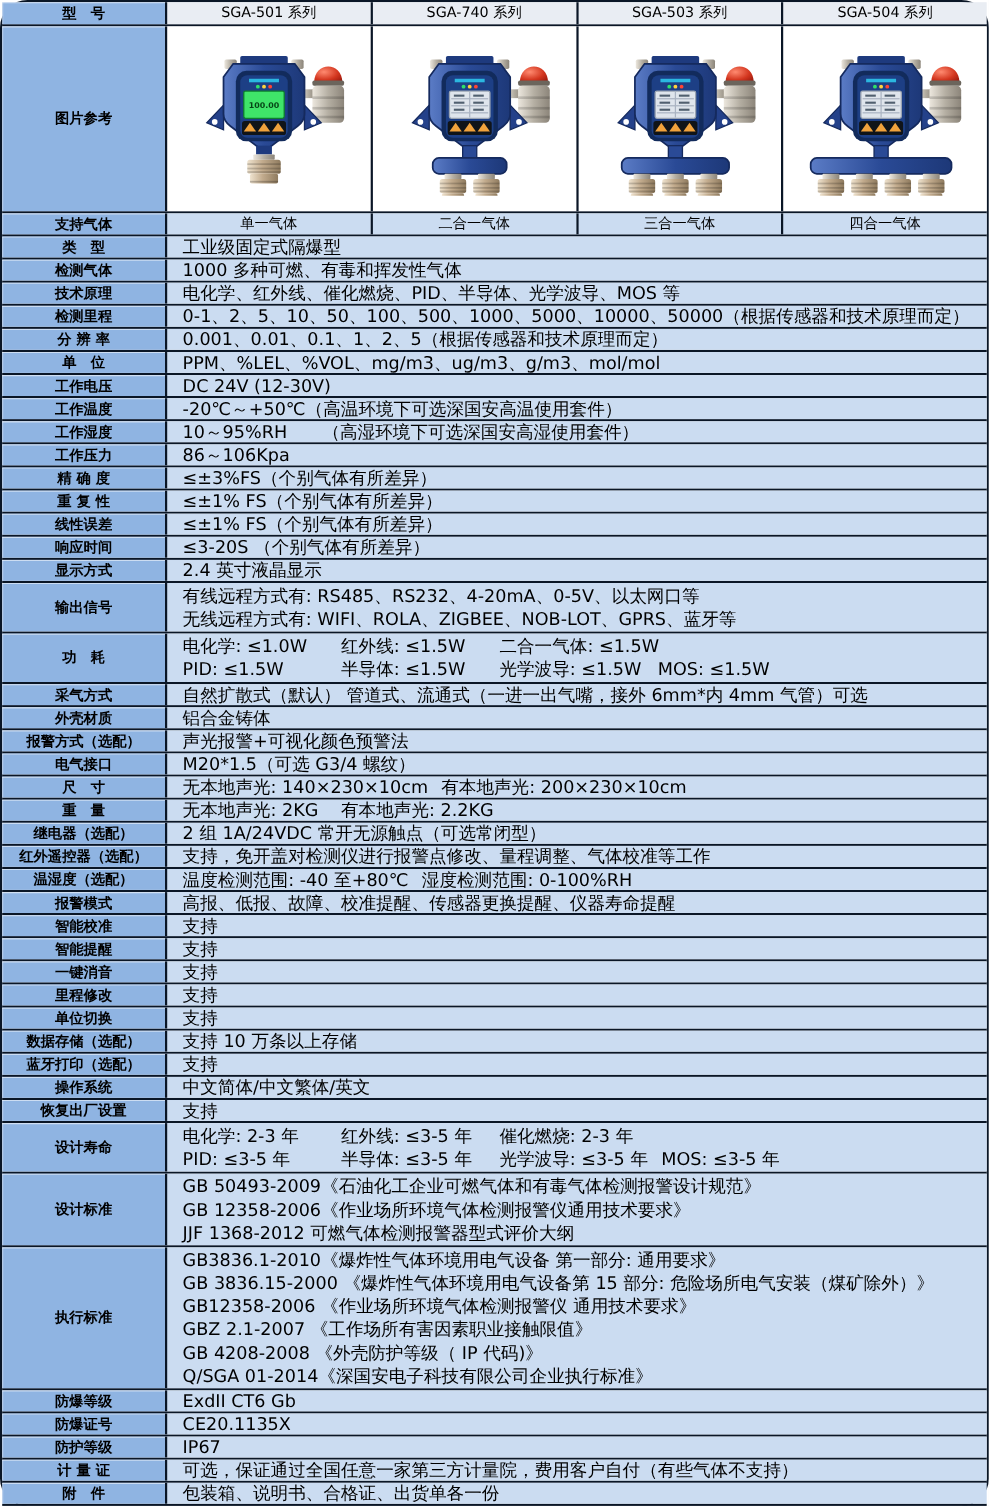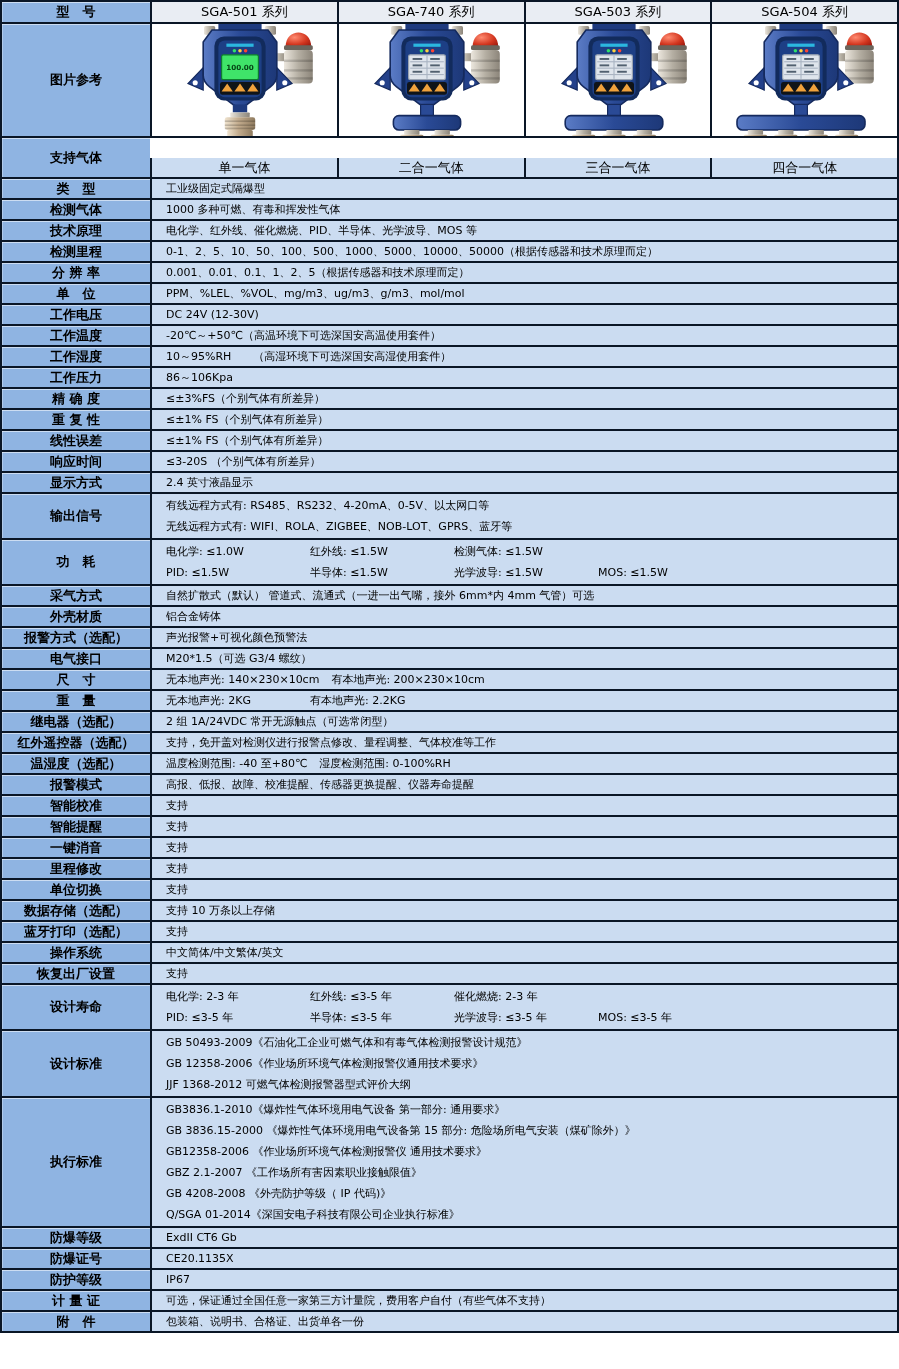--- a/index.html
+++ b/index.html
@@ -3,42 +3,42 @@
 <meta charset="utf-8">
 <style>
   :root{
     --label-bg:#8FB4E2; --content-bg:#CBDCF1; --header-bg:#E9EDF3;
     --image-bg:#FFFFFF; --border:#0A1626; --text:#000000;
   }
   html,body{margin:0;padding:0;background:#fff;}
   body{font-family:"DejaVu Sans","Liberation Sans",sans-serif;color:var(--text);}
   .page{width:899px;min-height:1369px;box-sizing:border-box;background:#fff;}
   .table{width:899px;box-sizing:border-box;border-top:2px solid var(--border);
-         border-left:2px solid var(--border);border-right:2px solid var(--border);}
+         border-left:2px solid var(--border);border-right:2px solid var(--border);border-radius:25px;}
   .trow{display:grid;grid-template-columns:148px 1fr;border-bottom:2px solid var(--border);}
   .trow.cols4{grid-template-columns:148px repeat(4,1fr);}
   .lbl{background:var(--label-bg);display:flex;align-items:center;justify-content:center;
        font-weight:bold;font-size:13px;text-align:center;padding:0 2px;
        box-shadow:inset 0 1px 0 rgba(255,255,255,.55), inset 1px 0 0 rgba(255,255,255,.3);
        white-space:pre;}
   .val{background:var(--content-bg);border-left:2px solid var(--border);
        padding:0 6px 0 14px;display:flex;flex-direction:column;justify-content:center;
        overflow:hidden;}
-  .line{line-height:19px;font-size:11px;white-space:nowrap;}
+  .line{line-height:19px;font-size:16px;white-space:nowrap;}
   .trow.multi .line{line-height:21px;}
   .trow.multi .val{padding-top:1px;padding-bottom:1px;justify-content:flex-end;}
   .seg{display:inline-block;}
   .seg.tab{min-width:132px;margin-right:12px;}
   .seg.tab:last-child{min-width:0;margin-right:0;}
   .trow.hdr .val{background:var(--header-bg);flex-direction:row;align-items:center;
        justify-content:center;font-weight:normal;font-size:13px;height:20px;line-height:20px;padding:0;}
   .trow.gas .val{flex-direction:row;align-items:center;justify-content:center;
-       height:19px;line-height:19px;font-size:13px;padding:0;margin-top:20px;}
+       height:19px;line-height:19px;font-size:13px;padding:0;}
   .trow.imgs .val{background:var(--image-bg);flex-direction:row;align-items:center;
-       justify-content:center;height:112px;padding:0;}
+       justify-content:center;height:168px;padding:0;}
   .trow.single .line{height:19px;}
   .devsvg{display:block;height:140px;}
 </style>
 </head>
 <body>
 
 <div class="page">
   <div class="table">
       <div class="trow cols4 hdr single">
         <div class="lbl">型　号</div>
@@ -498,21 +498,21 @@
       <div class="trow multi">
         <div class="lbl">输出信号</div>
         <div class="val">
           <div class="line"><span class="seg">有线远程方式有: RS485、RS232、4-20mA、0-5V、以太网口等</span></div>
           <div class="line"><span class="seg">无线远程方式有: WIFI、ROLA、ZIGBEE、NOB-LOT、GPRS、蓝牙等</span></div>
         </div>
       </div>
       <div class="trow multi">
         <div class="lbl">功　耗</div>
         <div class="val">
-          <div class="line"><span class="seg tab">电化学: ≤1.0W</span><span class="seg tab">红外线: ≤1.5W</span><span class="seg tab">检测气体: ≤1.5W</span></div>
+          <div class="line"><span class="seg tab">电化学: ≤1.0W</span><span class="seg tab">红外线: ≤1.5W</span><span class="seg tab">二合一气体: ≤1.5W</span></div>
           <div class="line"><span class="seg tab">PID: ≤1.5W</span><span class="seg tab">半导体: ≤1.5W</span><span class="seg tab">光学波导: ≤1.5W</span><span class="seg tab">MOS: ≤1.5W</span></div>
         </div>
       </div>
       <div class="trow single">
         <div class="lbl">采气方式</div>
         <div class="val">
           <div class="line"><span class="seg">自然扩散式（默认） 管道式、流通式（一进一出气嘴，接外 6mm*内 4mm 气管）可选</span></div>
         </div>
       </div>
       <div class="trow single">

